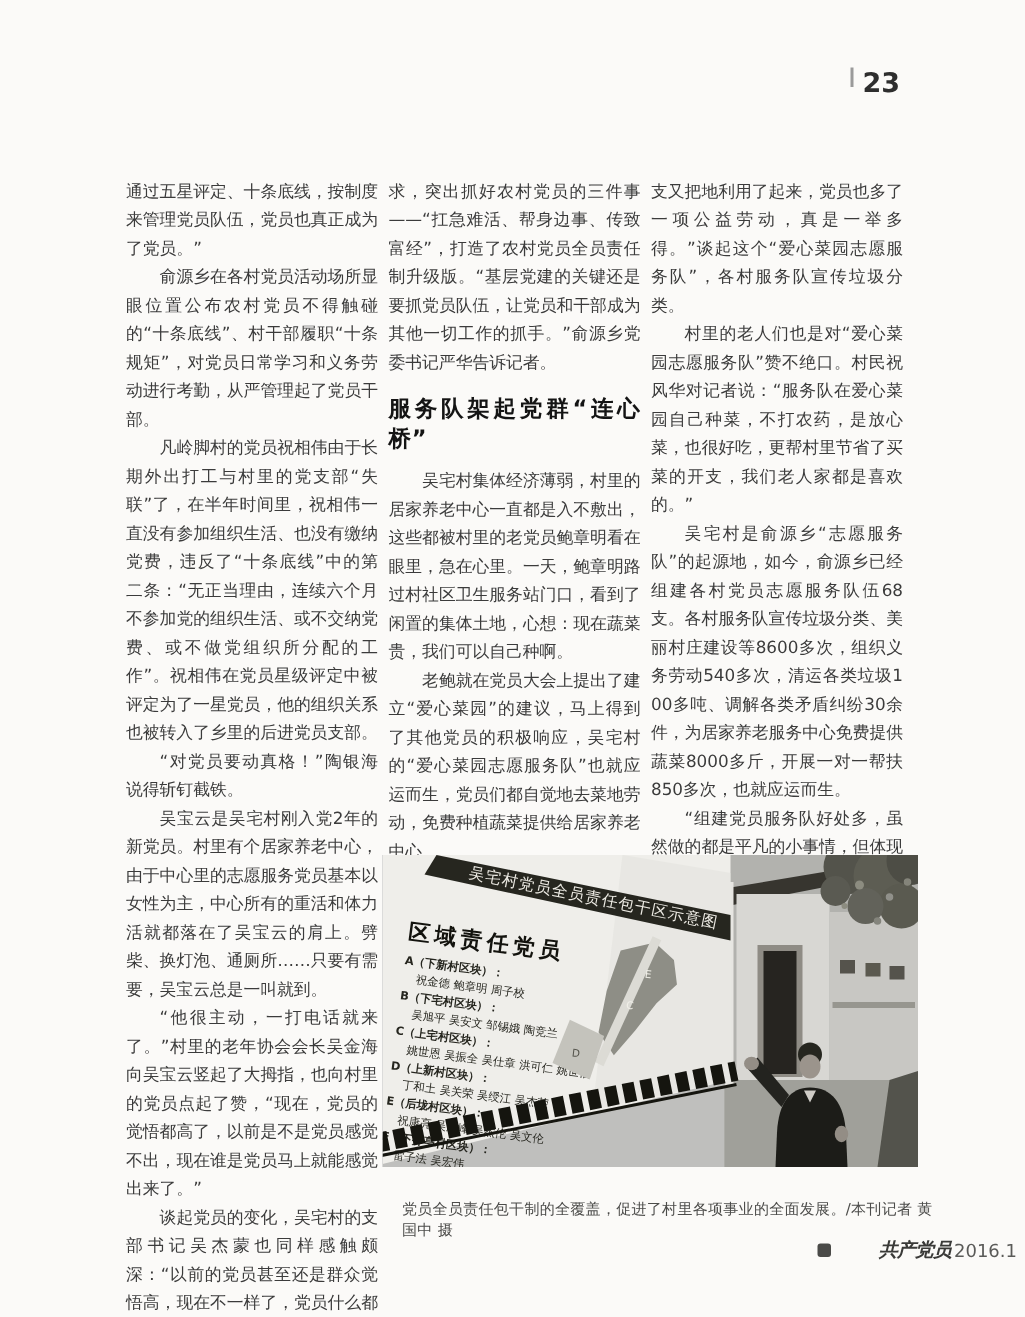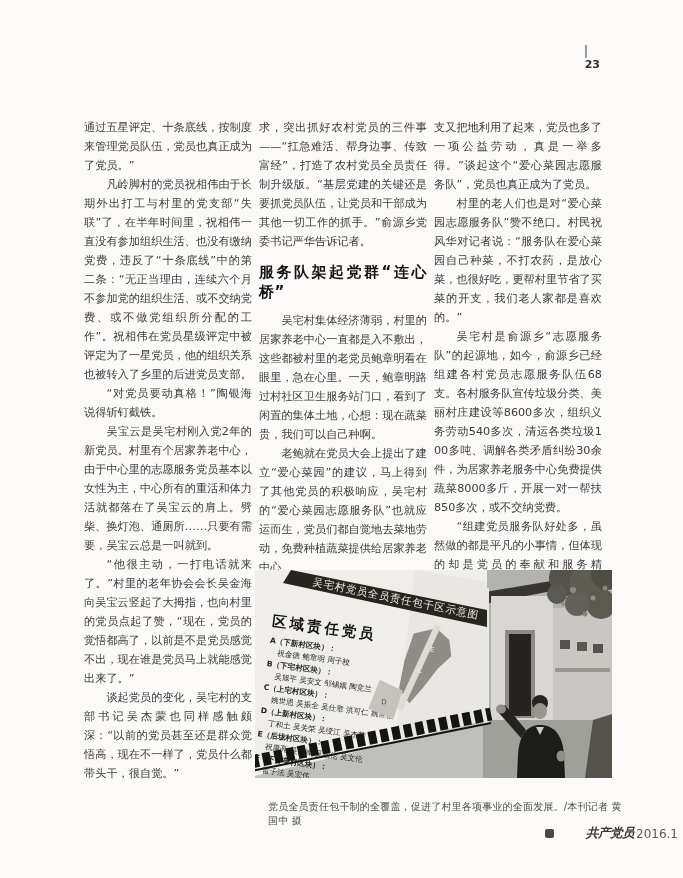--- a/index.html
+++ b/index.html
@@ -5,21 +5,21 @@
   html,body{margin:0;padding:0;}
   body{
     width:683px;height:878px;overflow:hidden;
     background:#fbfaf8;
     font-family:"DejaVu Sans","Liberation Sans",sans-serif;
     color:#3b3b3b;
   }
   .page{position:relative;width:683px;height:878px;}
 
   
-  .pageno{position:absolute;top:45px;right:83px;font-size:11px;font-weight:bold;color:#2e2e2e;display:flex;align-items:flex-start;flex-direction:column;}
+  .pageno{position:absolute;top:45px;right:83px;font-size:18px;font-weight:bold;color:#2e2e2e;display:flex;align-items:flex-start;}
   .pn-bar{display:inline-block;width:2px;height:13px;background:#9a9a9a;margin-right:6px;}
 
   
   .col{position:absolute;top:118px;width:168px;font-size:11.2px;line-height:19px;text-align:justify;word-break:break-all;}
   .col1{left:84px;}
   .col2{left:259px;}
   .col3{left:434px;}
   .col p{margin:0;text-indent:2em;}
   .col p.cont{text-indent:0;}
   .col h2{
@@ -47,40 +47,41 @@
 
 <div class="page">
 
   <div class="pageno">
     <span class="pn-bar"></span>
     <span>23</span>
   </div>
 
   <div class="col col1">
     <p class="cont">通过五星评定、十条底线，按制度来管理党员队伍，党员也真正成为了党员。”</p>
+    <p>俞源乡在各村党员活动场所显眼位置公布农村党员不得触碰的“十条底线”、村干部履职“十条规矩”，对党员日常学习和义务劳动进行考勤，从严管理起了党员干部。</p>
     <p>凡岭脚村的党员祝相伟由于长期外出打工与村里的党支部“失联”了，在半年时间里，祝相伟一直没有参加组织生活、也没有缴纳党费，违反了“十条底线”中的第二条：“无正当理由，连续六个月不参加党的组织生活、或不交纳党费、或不做党组织所分配的工作”。祝相伟在党员星级评定中被评定为了一星党员，他的组织关系也被转入了乡里的后进党员支部。</p>
     <p>“对党员要动真格！”陶银海说得斩钉截铁。</p>
     <p>吴宝云是吴宅村刚入党2年的新党员。村里有个居家养老中心，由于中心里的志愿服务党员基本以女性为主，中心所有的重活和体力活就都落在了吴宝云的肩上。劈柴、换灯泡、通厕所……只要有需要，吴宝云总是一叫就到。</p>
     <p>“他很主动，一打电话就来了。”村里的老年协会会长吴金海向吴宝云竖起了大拇指，也向村里的党员点起了赞，“现在，党员的觉悟都高了，以前是不是党员感觉不出，现在谁是党员马上就能感觉出来了。”</p>
     <p>谈起党员的变化，吴宅村的支部书记吴杰蒙也同样感触颇深：“以前的党员甚至还是群众觉悟高，现在不一样了，党员什么都带头干，很自觉。”</p>
 
   </div>
 
   <div class="col col2">
     <p class="cont">求，突出抓好农村党员的三件事——“扛急难活、帮身边事、传致富经”，打造了农村党员全员责任制升级版。“基层党建的关键还是要抓党员队伍，让党员和干部成为其他一切工作的抓手。”俞源乡党委书记严华告诉记者。</p>
     <h2>服务队架起党群“连心桥”</h2>
     <p>吴宅村集体经济薄弱，村里的居家养老中心一直都是入不敷出，这些都被村里的老党员鲍章明看在眼里，急在心里。一天，鲍章明路过村社区卫生服务站门口，看到了闲置的集体土地，心想：现在蔬菜贵，我们可以自己种啊。</p>
     <p>老鲍就在党员大会上提出了建立“爱心菜园”的建议，马上得到了其他党员的积极响应，吴宅村的“爱心菜园志愿服务队”也就应运而生，党员们都自觉地去菜地劳动，免费种植蔬菜提供给居家养老中心。</p>
     <p>“现在村里的居家养老中心一年能剩下1万多元的买菜钱，节省了开</p>
   </div>
 
   <div class="col col3">
-    <p class="cont">支又把地利用了起来，党员也多了一项公益劳动，真是一举多得。”谈起这个“爱心菜园志愿服务队”，党员也真正成为了党员。</p>
+    <p class="cont">支又把地利用了起来，党员也多了一项公益劳动，真是一举多得。”谈起这个“爱心菜园志愿服务队”，各村服务队宣传垃圾分类。</p>
     <p>村里的老人们也是对“爱心菜园志愿服务队”赞不绝口。村民祝风华对记者说：“服务队在爱心菜园自己种菜，不打农药，是放心菜，也很好吃，更帮村里节省了买菜的开支，我们老人家都是喜欢的。”</p>
-    <p>吴宅村是俞源乡“志愿服务队”的起源地，如今，俞源乡已经组建各村党员志愿服务队伍68支。各村服务队宣传垃圾分类、美丽村庄建设等8600多次，组织义务劳动540多次，清运各类垃圾100多吨、调解各类矛盾纠纷30余件，为居家养老服务中心免费提供蔬菜8000多斤，开展一对一帮扶850多次，或不交纳党费。</p>
+    <p>吴宅村是俞源乡“志愿服务队”的起源地，如今，俞源乡已经组建各村党员志愿服务队伍68支。各村服务队宣传垃圾分类、美丽村庄建设等8600多次，组织义务劳动540多次，清运各类垃圾100多吨、调解各类矛盾纠纷30余件，为居家养老服务中心免费提供蔬菜8000多斤，开展一对一帮扶850多次，也就应运而生。</p>
     <p>“组建党员服务队好处多，虽然做的都是平凡的小事情，但体现的却是党员的奉献和服务精神。”吴宅村的党员姚世恩告诉记者。</p>
   </div>
 
   <figure class="photo">
     <svg width="357" height="208" viewBox="0 0 357 208" xmlns="http://www.w3.org/2000/svg">
 
       <rect x="0" y="0" width="357" height="208" fill="#bfbfbd"></rect>
 
       <rect x="228" y="0" width="129" height="208" fill="#b2b2ae"></rect>
       <polygon points="230,22 302,10 302,20 230,34" fill="#37352f"></polygon>

